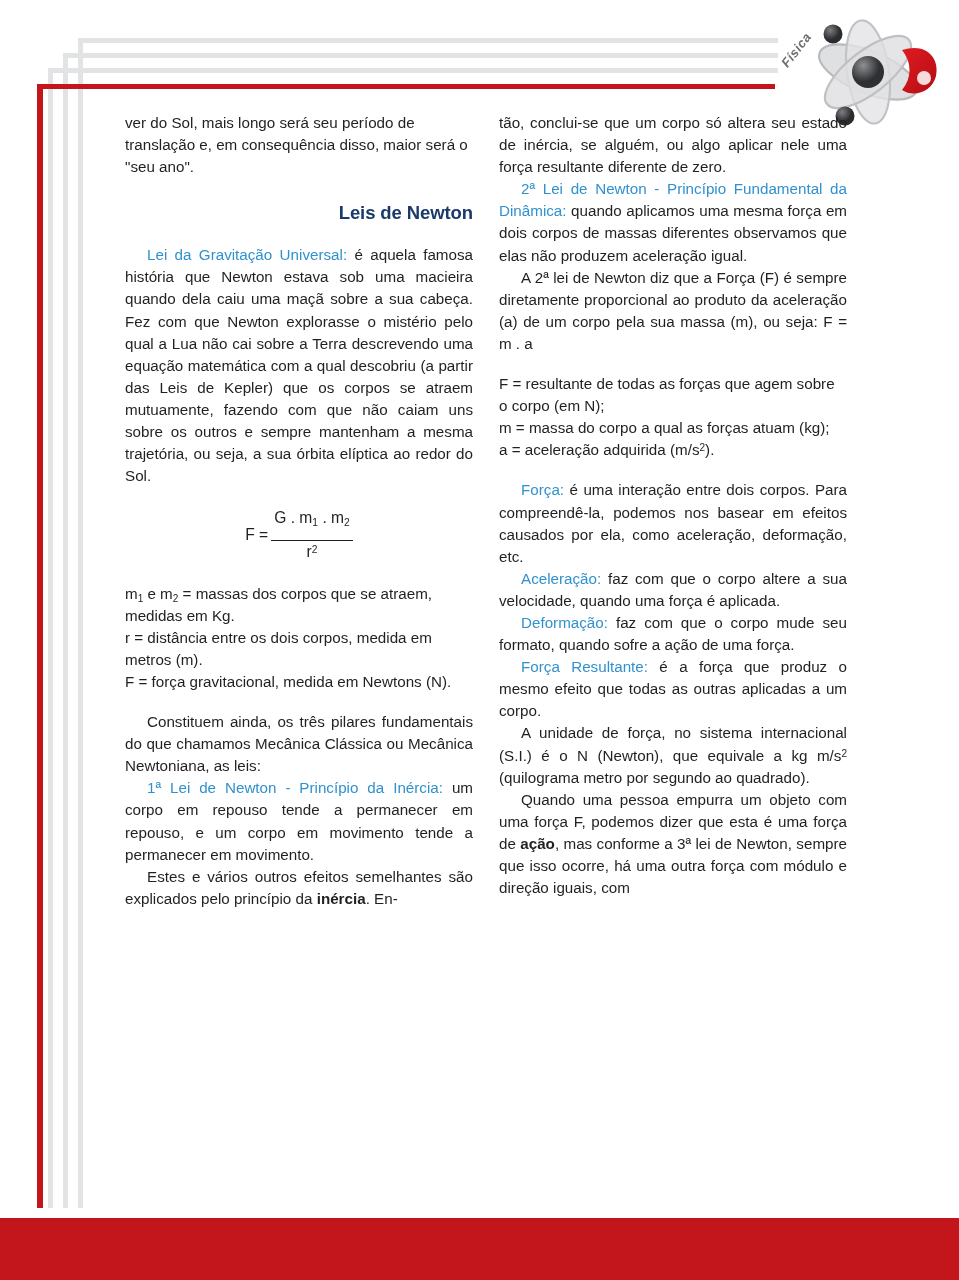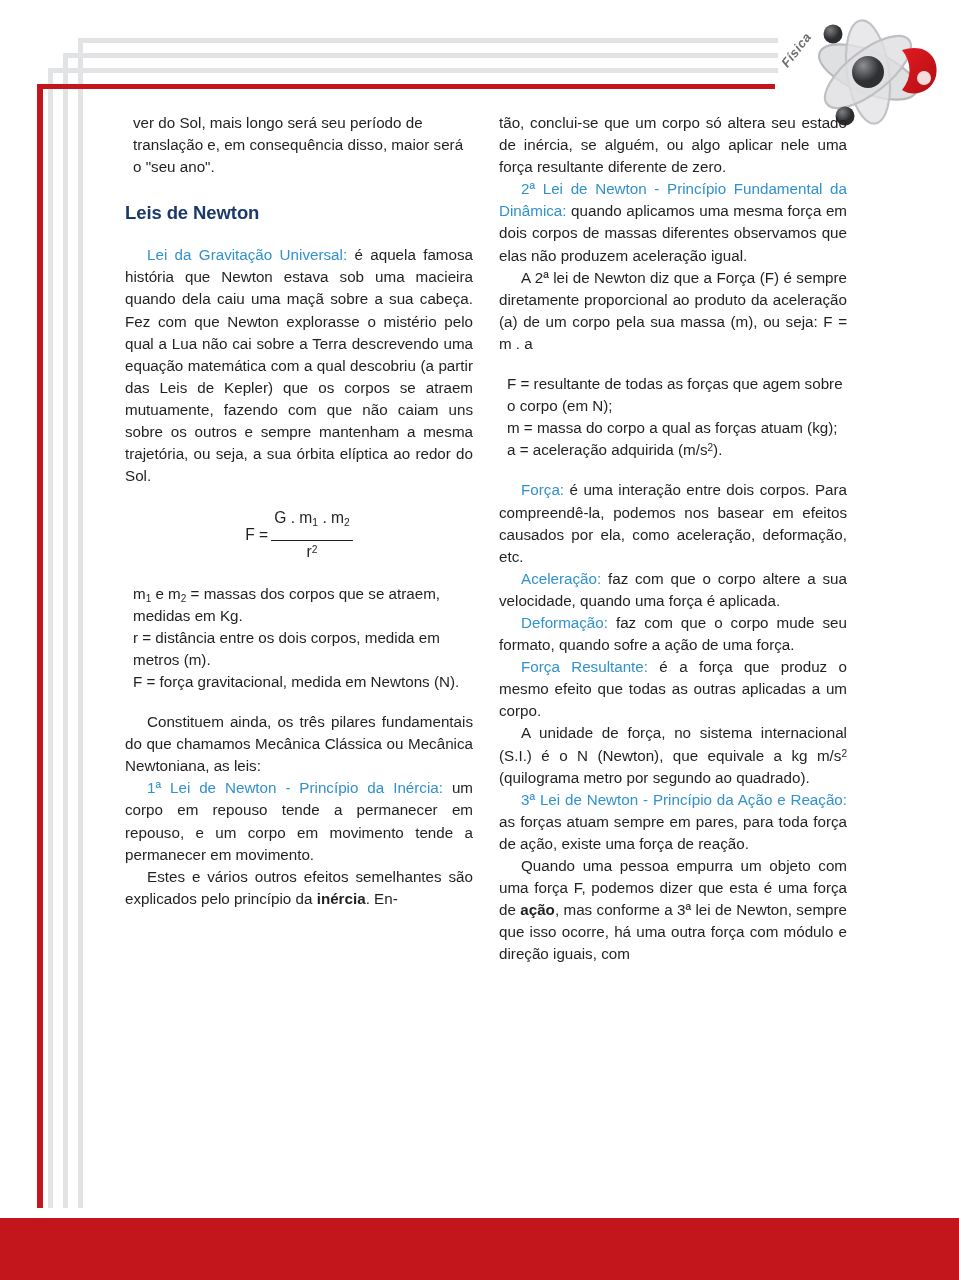--- a/index.html
+++ b/index.html
@@ -69,28 +69,29 @@
     margin: 0;
     font-size: 15.2px;
     line-height: 22.1px;
     text-align: justify;
     text-justify: inter-word;
     hyphens: none;
     color: #231f20;
   }
   p.ind { text-indent: 22px; }
   p.gap { margin-top: 18px; }
-  p.nojust { text-align: left; margin-left: 8px; }
+  p.nojust { text-align: left; }
 
   h2.section-title {
     margin: 24px 0 20px 0;
     font-size: 18.5px;
     font-weight: bold;
     color: #1b3a6b;
     letter-spacing: -0.1px;
+    text-align: right;
   }
 
   .term { color: #3191cd; }
   .bold { font-weight: bold; }
 
   sub, sup {
     font-size: 66%;
     line-height: 0;
   }
   sub { vertical-align: -0.28em; }
@@ -203,17 +204,16 @@
   <p class="ind gap"><span class="term">Força:</span><span> é uma interação entre dois corpos. Para compreendê-la, podemos nos basear em efeitos causados por ela, como aceleração, deformação, etc.</span></p>
 
   <p class="ind"><span class="term">Aceleração:</span><span> faz com que o corpo altere a sua velocidade, quando uma força é aplicada.</span></p>
 
   <p class="ind"><span class="term">Deformação:</span><span> faz com que o corpo mude seu formato, quando sofre a ação de uma força.</span></p>
 
   <p class="ind"><span class="term">Força Resultante:</span><span> é a força que produz o mesmo efeito que todas as outras aplicadas a um corpo.</span></p>
 
   <p class="ind"><span>A unidade de força, no sistema internacional (S.I.) é o N (Newton), que equivale a kg m/s</span><sup>2</sup><span> (quilograma metro por segundo ao quadrado).</span></p>
 
-  <p class="ind"><span class="term">3ª Lei de Newton - Princípio da Ação e Reação:</span><span> as forças atuam sempre em pares, para toda força de ação, existe uma força de reação.</span></p>
 
   <p class="ind"><span>Quando uma pessoa empurra um objeto com uma força F, podemos dizer que esta é uma força de </span><span class="bold">ação</span><span>, mas conforme a 3ª lei de Newton, sempre que isso ocorre, há uma outra força com módulo e direção iguais, com</span></p>
 
 </div>
 
 </body></html>

